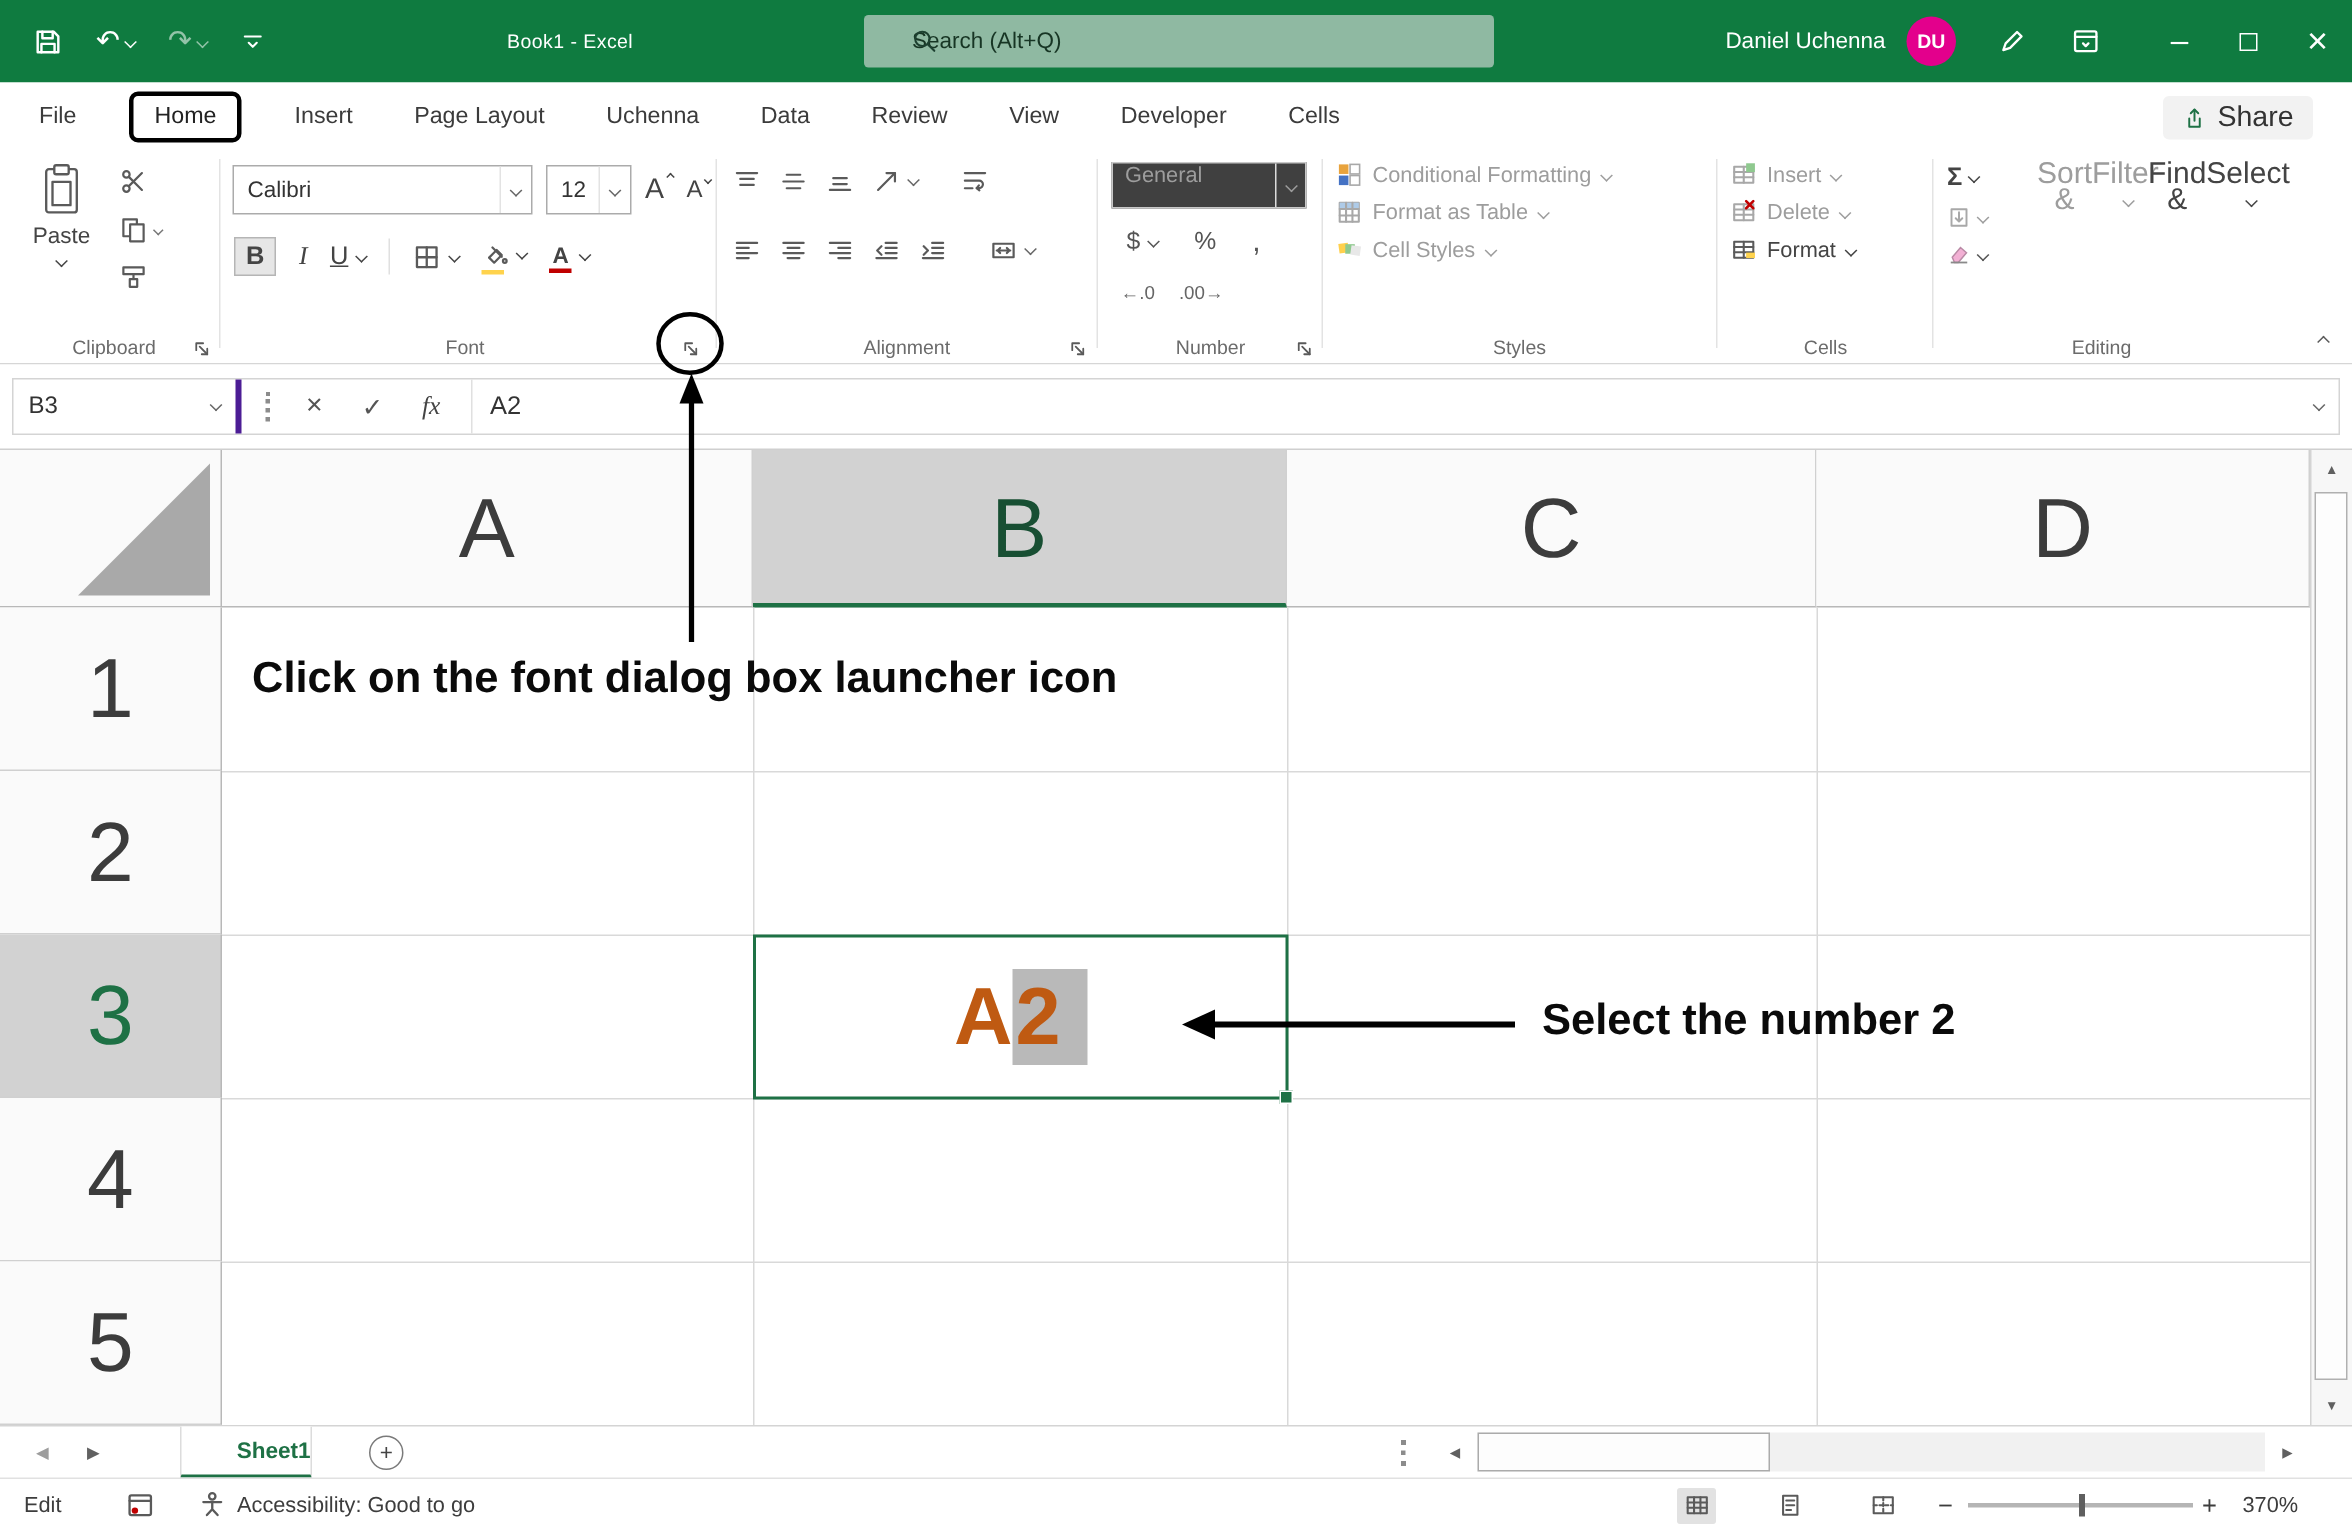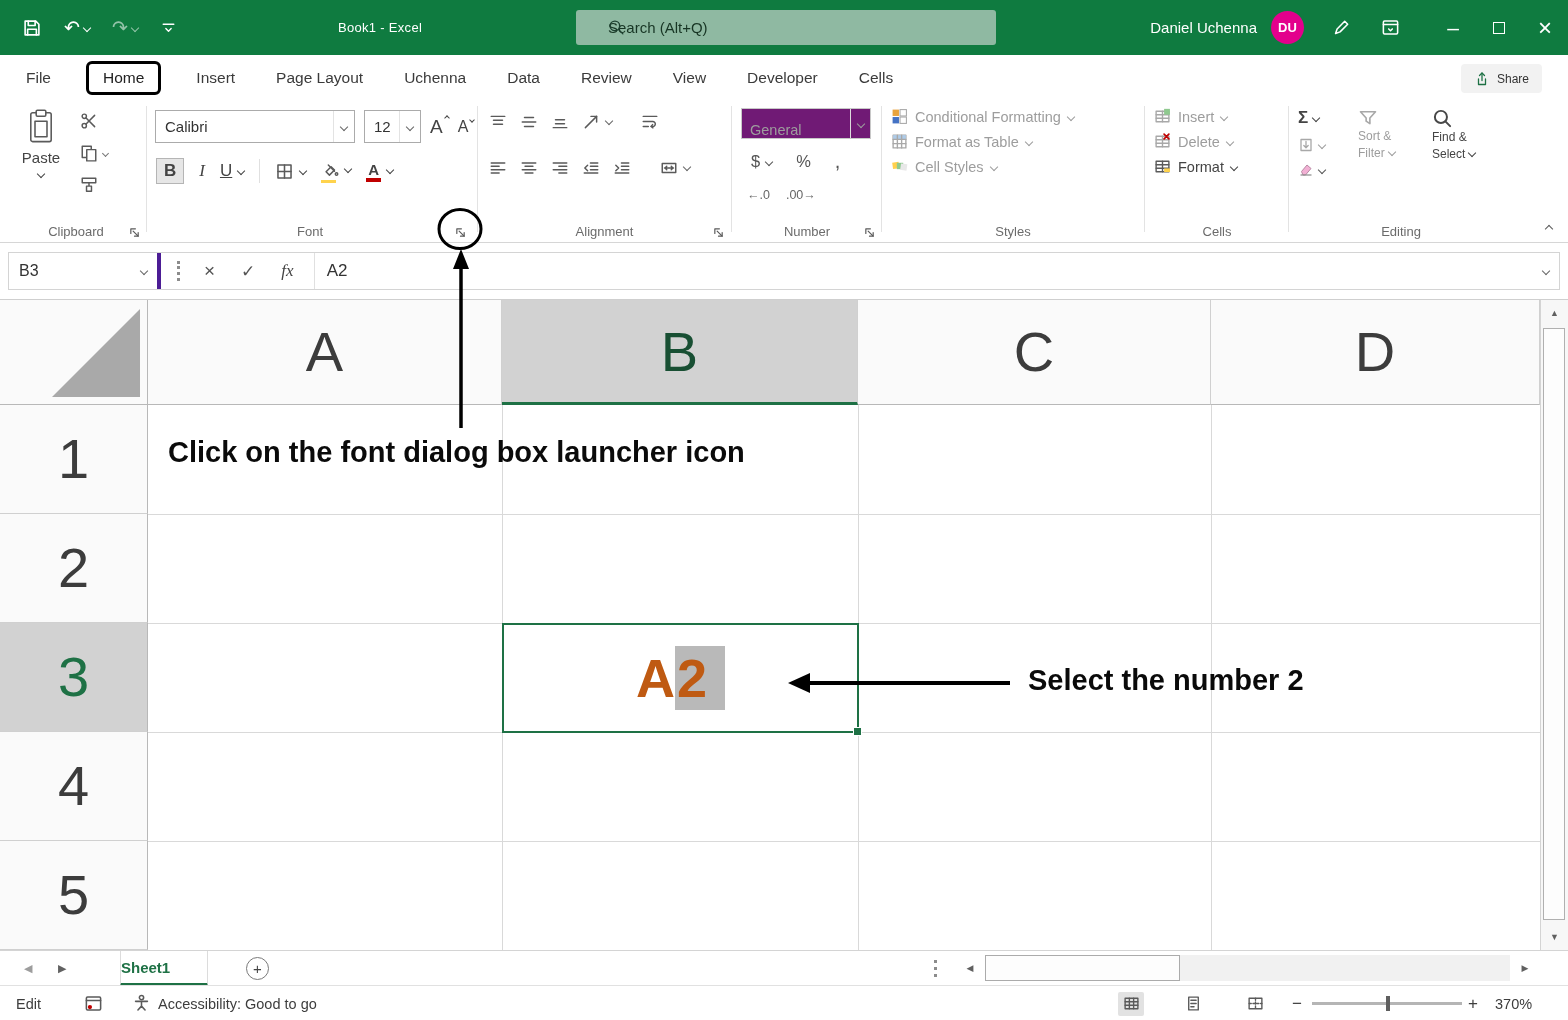--- a/index.html
+++ b/index.html
@@ -26,21 +26,21 @@
 .tb-user{font-size:15px;margin-right:14px}
 .tb-avatar{width:33px;height:33px;border-radius:50%;background:#E3008C;color:#fff;font-size:13px;font-weight:700;display:flex;align-items:center;justify-content:center;margin-right:28px}
 .tb-ico{margin-right:30px}
 .tb-win{width:46px;height:55px;display:flex;align-items:center;justify-content:center;font-size:21px}
 .maxbox{width:12px;height:12px;border:1.6px solid #fff;display:inline-block}
 
 
 .tabrow{position:absolute;left:0;top:55px;width:1568px;height:45px;background:#fff;display:flex;align-items:center;gap:41px;padding-left:26px;font-size:15.5px;color:#3b3b3b}
 .rtab{cursor:default}
 .rtab.home{border:3px solid #000;border-radius:6px;padding:5px 14px;margin:-5px -6px;color:#222}
-.share-btn{position:absolute;right:26px;top:9px;height:29px;background:#f2f2f2;border-radius:4px;display:flex;align-items:center;gap:7px;padding:0 13px;font-size:12px;color:#333}
+.share-btn{position:absolute;right:26px;top:9px;height:29px;background:#f2f2f2;border-radius:4px;display:flex;align-items:center;gap:7px;padding:0 13px;font-size:19px;color:#333}
 
 
 .ribbon{position:absolute;left:0;top:100px;width:1568px;height:143px;background:#fff;border-bottom:1px solid #d6d6d6}
 .group{position:absolute;top:0;height:142px;display:flex;flex-direction:column}
 .g-body{flex:1;position:relative}
 .g-foot{height:22px;display:flex;align-items:center;justify-content:center;position:relative;color:#6b6b6b;font-size:13px}
 .launcher{position:absolute;right:4px;bottom:4px;line-height:0}
 .gsep{position:absolute;top:6px;height:126px;width:1px;background:#e3e3e3}
 .collapse{position:absolute;right:16px;bottom:8px;color:#5a5a5a}
 .paste-btn{position:absolute;left:4px;top:8px;width:58px;display:flex;flex-direction:column;align-items:center;gap:5px;font-size:15px;color:#444}
@@ -53,31 +53,31 @@
 .fbtn{font-size:19px;color:#444;display:inline-flex;align-items:flex-start;gap:2px}
 .fbtn.small{font-size:16px}
 .f-row2{position:absolute;left:6px;top:58px;display:flex;align-items:center;gap:15px;font-size:17px;color:#444}
 .bld{font-weight:700;border:1px solid #b5b5b5;background:#e6e6e6;padding:0 7px;line-height:24px}
 .ital{font-style:italic;font-family:"Liberation Serif",serif}
 .und{text-decoration:underline}
 .vsep{width:1px;height:24px;background:#e0e0e0}
 .colorbar{display:block;width:15px;height:3.5px;margin-top:1px}
 .a-row1{position:absolute;left:8px;top:12px;display:flex;align-items:center;gap:13px;color:#666}
 .a-row2{position:absolute;left:8px;top:58px;display:flex;align-items:center;gap:13px;color:#666}
-.n-combo{position:absolute;left:6px;top:8px;width:130px;height:31px;border:1px solid #c8c8c8;background:#701a75;color:#9f9f9f;display:flex;align-items:flex-end;font-size:14.5px}
+.n-combo{position:absolute;left:6px;top:8px;width:130px;height:31px;border:1px solid #c8c8c8;background:#404040;color:#9f9f9f;display:flex;align-items:flex-start;font-size:14.5px}
 .n-combo .cval{padding-left:8px;flex:1}
 .n-combo .carea{width:20px;align-self:stretch;display:flex;align-items:center;justify-content:center;border-left:1px solid #dcdcdc}
 .n-row2{position:absolute;left:16px;top:50px;display:flex;align-items:center;gap:24px;font-size:16.5px;color:#555}
 .n-row3{position:absolute;left:12px;top:88px;display:flex;align-items:center;gap:16px;font-size:12.5px;color:#666}
 .stack{position:absolute;left:6px;top:8px;display:flex;flex-direction:column;gap:8px}
 .srow{display:flex;align-items:center;gap:7px;font-size:14.5px;color:#9d9d9d;white-space:nowrap}
 .srow.en{color:#444}
 .e-col{position:absolute;left:6px;top:8px;display:flex;flex-direction:column;gap:9px}
 .e-col>div{display:flex;align-items:center;gap:5px;color:#555}
-.e-block{position:absolute;top:8px;width:68px;display:flex;flex-direction:column;align-items:flex-start;font-size:12px;line-height:17px;text-align:center}
+.e-block{position:absolute;top:8px;width:68px;display:flex;flex-direction:row;align-items:flex-start;font-size:20px;line-height:17px;text-align:center}
 
 
 .formulabar{position:absolute;left:0;top:243px;width:1568px;height:57px;background:#fff;border-bottom:1px solid #cfcfcf}
 .fbbox{position:absolute;left:8px;top:9px;width:1552px;height:38px;border:1px solid #d4d4d4;display:flex;align-items:center;font-size:16px;color:#333}
 .nb{width:152px;align-self:stretch;border-right:4px solid #4c1d95;display:flex;align-items:center;padding:0 10px}
 .nb .nbchev{margin-left:auto;color:#666}
 .dots{width:0;height:20px;border-left:3px dotted #8c8c8c;margin:0 16px}
 .fbtns{display:flex;align-items:center;gap:26px;color:#555;padding:0 8px}
 .fx{font-style:italic;font-family:"Liberation Serif",serif;font-size:17px;color:#444}
 .fdiv{width:1px;align-self:stretch;background:#e0e0e0;margin:0 12px}
@@ -99,21 +99,21 @@
 .cellsel .handle{position:absolute;right:-5px;bottom:-5px;width:9px;height:9px;background:#1e7145;border:1.5px solid #fff}
 .cellval{font-size:54px;font-weight:700;color:#BF5A12;line-height:1.15}
 .selchar{background:#b9b9b9;padding:2px 18px 2px 2px}
 
 
 .vscroll{position:absolute;left:1540px;top:300px;width:28px;height:650px;background:#f7f7f7;border-left:1px solid #d4d4d4}
 .varrow{position:absolute;left:0;width:27px;height:26px;display:flex;align-items:center;justify-content:center;font-size:9px;color:#606060}
 .vthumb{position:absolute;left:2px;top:28px;width:22px;height:592px;background:#fdfdfd;border:1px solid #b0b0b0}
 .sheetbar{position:absolute;left:0;top:950px;width:1568px;height:35px;background:#fff;border-top:1px solid #d4d4d4}
 .snav{position:absolute;top:0;height:35px;display:flex;align-items:center;font-size:11px;color:#616161}
-.sheettab{position:absolute;left:120px;top:0;width:88px;height:35px;background:#fff;border-left:1px solid #dcdcdc;border-right:1px solid #dcdcdc;border-bottom:3px solid #1e7145;color:#1e7145;font-weight:700;font-size:15px;display:flex;align-items:center;justify-content:flex-start}
+.sheettab{position:absolute;left:120px;top:0;width:88px;height:35px;background:#fff;border-left:1px solid #dcdcdc;border-right:1px solid #dcdcdc;border-bottom:3px solid #1e7145;color:#1e7145;font-weight:700;font-size:15px;display:flex;align-items:center;justify-content:flex-end}
 .addsheet{position:absolute;left:246px;top:6px;width:23px;height:23px;border:1px solid #7a7a7a;border-radius:50%;color:#444;font-size:15px;display:flex;align-items:center;justify-content:center}
 .sdots{position:absolute;left:934px;top:9px;width:0;height:17px;border-left:3px dotted #8c8c8c}
 .harrow{position:absolute;top:0;height:34px;width:30px;display:flex;align-items:center;justify-content:center;font-size:9px;color:#606060}
 .htrack{position:absolute;left:985px;top:4px;width:525px;height:26px;background:#f1f1f1}
 .hthumb{position:absolute;left:0;top:0;width:195px;height:26px;background:#fdfdfd;border:1px solid #ababab}
 .statusbar{position:absolute;left:0;top:985px;width:1568px;height:35px;background:#fff;border-top:1px solid #e1e1e1;font-size:14.5px;color:#3d3d3d}
 .sb{position:absolute;top:0;height:35px;display:flex;align-items:center}
 .viewico{width:26px;height:24px;display:flex;align-items:center;justify-content:center;border-radius:2px}
 .viewico.sel{background:#e2e2e2}
 .zoomtrack{position:absolute;left:1312px;top:16px;width:150px;height:2.5px;background:#b5b5b5}

